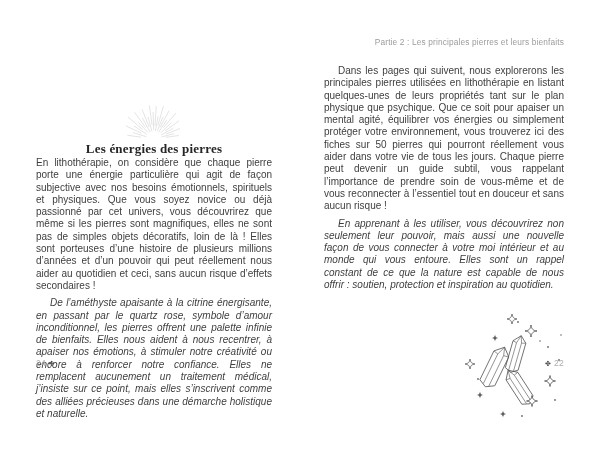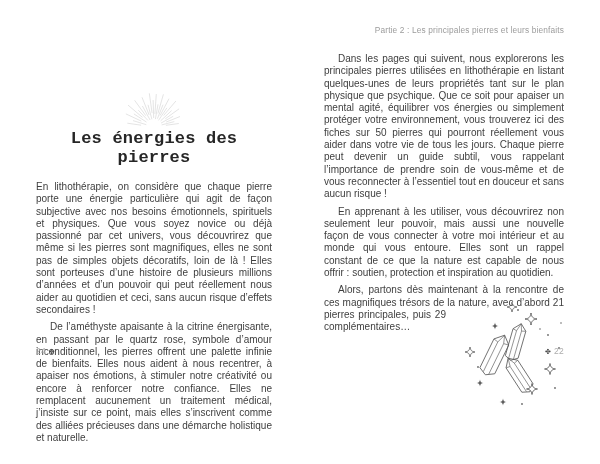--- a/index.html
+++ b/index.html
@@ -1,47 +1,47 @@
 <!DOCTYPE html>
 <html lang="fr"><head>
 <meta charset="utf-8">
 <style>
   html,body { margin:0; padding:0; }
   .spread {
     position:relative; width:600px; height:464px;
     background:#ffffff; overflow:hidden;
     font-family:"Liberation Sans", sans-serif;
   }
-  .page { position:absolute; top:4px; height:372px; }
+  .page { position:absolute; top:16px; height:372px; }
   .page-left  { left:36px;  width:236px; }
   .page-right { left:324px; width:240px; }
 
   .running-header {
     position:absolute; top:21px; right:0;
     font-size:8.3px; letter-spacing:.15px; color:#9b9b9b;
     white-space:nowrap;
   }
 
   .chapter-head { margin-top:82px; text-align:center; }
   .sunburst { display:block; margin:0 auto; }
   .chapter-title {
-    font-family:Liberation Mono, monospace;
-    font-weight:bold; font-size:17px; letter-spacing:.2px;
+    font-family:Liberation Serif, serif;
+    font-weight:bold; font-size:13px; letter-spacing:.2px;
     color:#262626; margin:3px 0 0 0;
   }
 
   .body-text {
     font-size:10px; line-height:12.3px; color:#3e3e3e;
     text-align:justify;
     hyphens:auto; -webkit-hyphens:auto;
   }
-  .page-left .body-text { margin-top:14px; }
+  .page-left .body-text { }
   .page-right .body-text { margin-top:49px; }
   .para { margin:0; }
-  .para + .para, .crystal-float + .para { margin-top:5px; }
+  .para + .para, .crystal-float + .para { margin-top:5px;font-style:italic; }
   .indent { text-indent:14px; }
 
   .crystal-float {
     float:right; width:112px; height:142px;
     shape-outside: inset(36px 0 0 0);
     margin-left:6px;
   }
   .crystal-float svg { display:block; margin:22px 0 0 12px; }
 
   .pagefoot {
@@ -145,21 +145,20 @@
             <circle cx="95" cy="47" r="0.9"></circle>
             <circle cx="14" cy="66" r="0.9"></circle>
             <circle cx="91" cy="87" r="0.9"></circle>
             <circle cx="58" cy="103" r="0.9"></circle>
             <circle cx="76" cy="28" r="0.8"></circle>
             <circle cx="97" cy="22" r="0.8"></circle>
           </g>
         </svg>
       </div>
 
-      <p class="para indent">Alors, partons dès maintenant à la rencontre de ces magnifiques trésors de la nature, avec d’abord 21 pierres principales, puis 29 complémentaires…</p>
     </div>
 
     <div class="pagefoot pagefoot-right">
       <span class="orn">✤</span>
       <span>22</span>
     </div>
   </div>
 
 </div>
 

